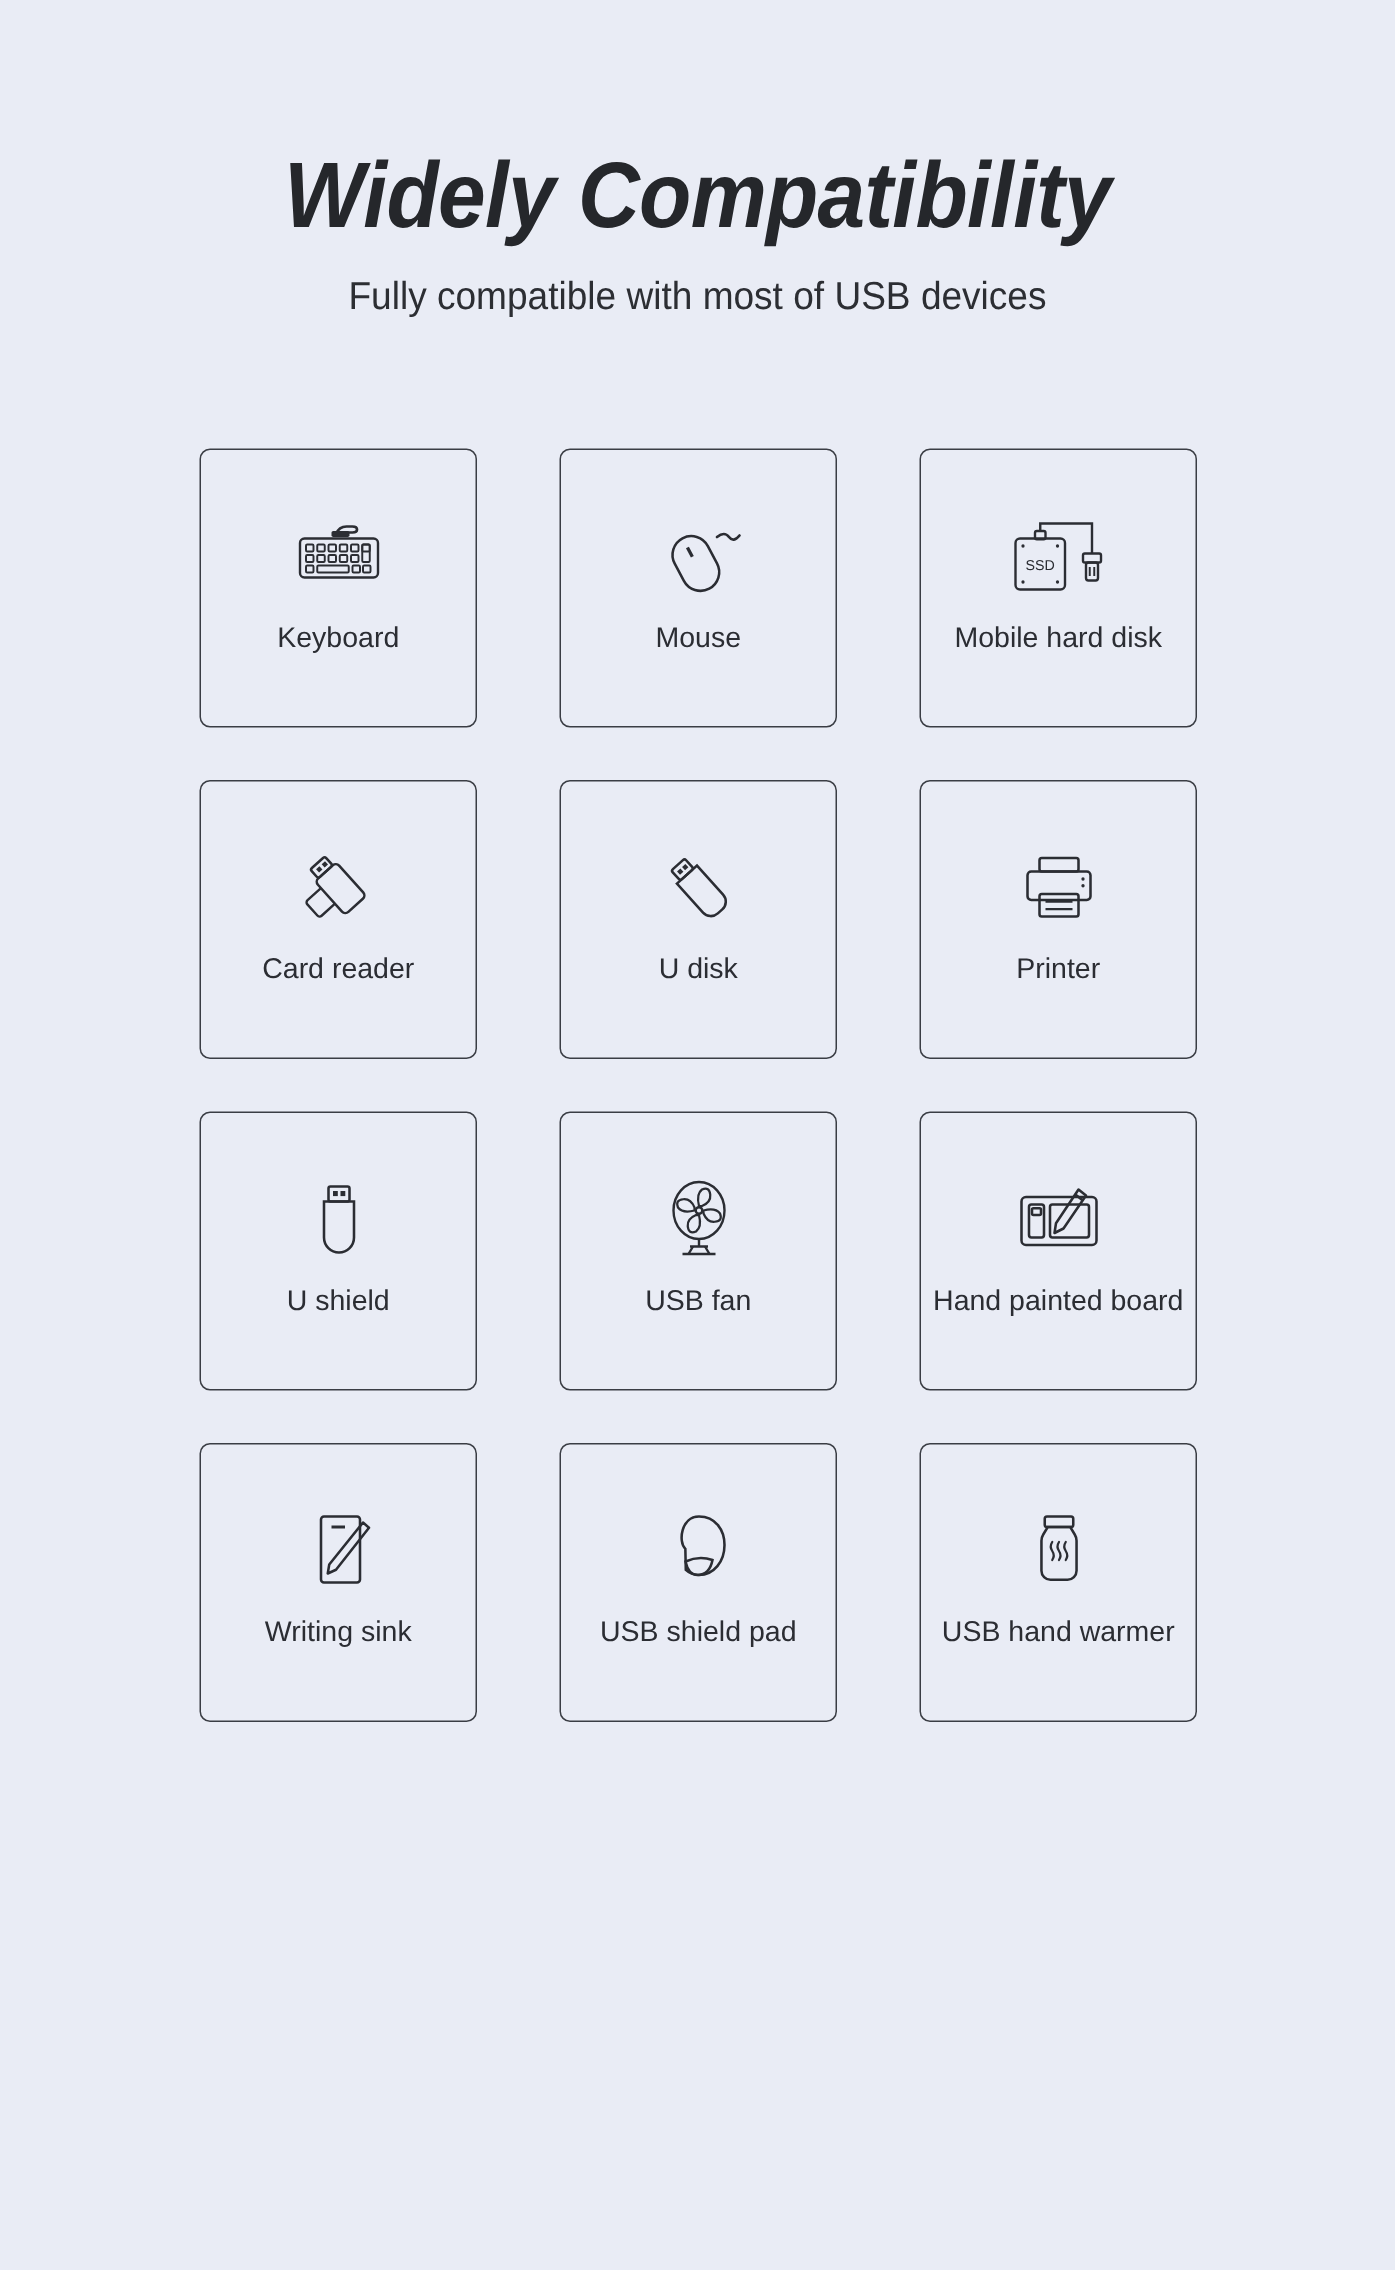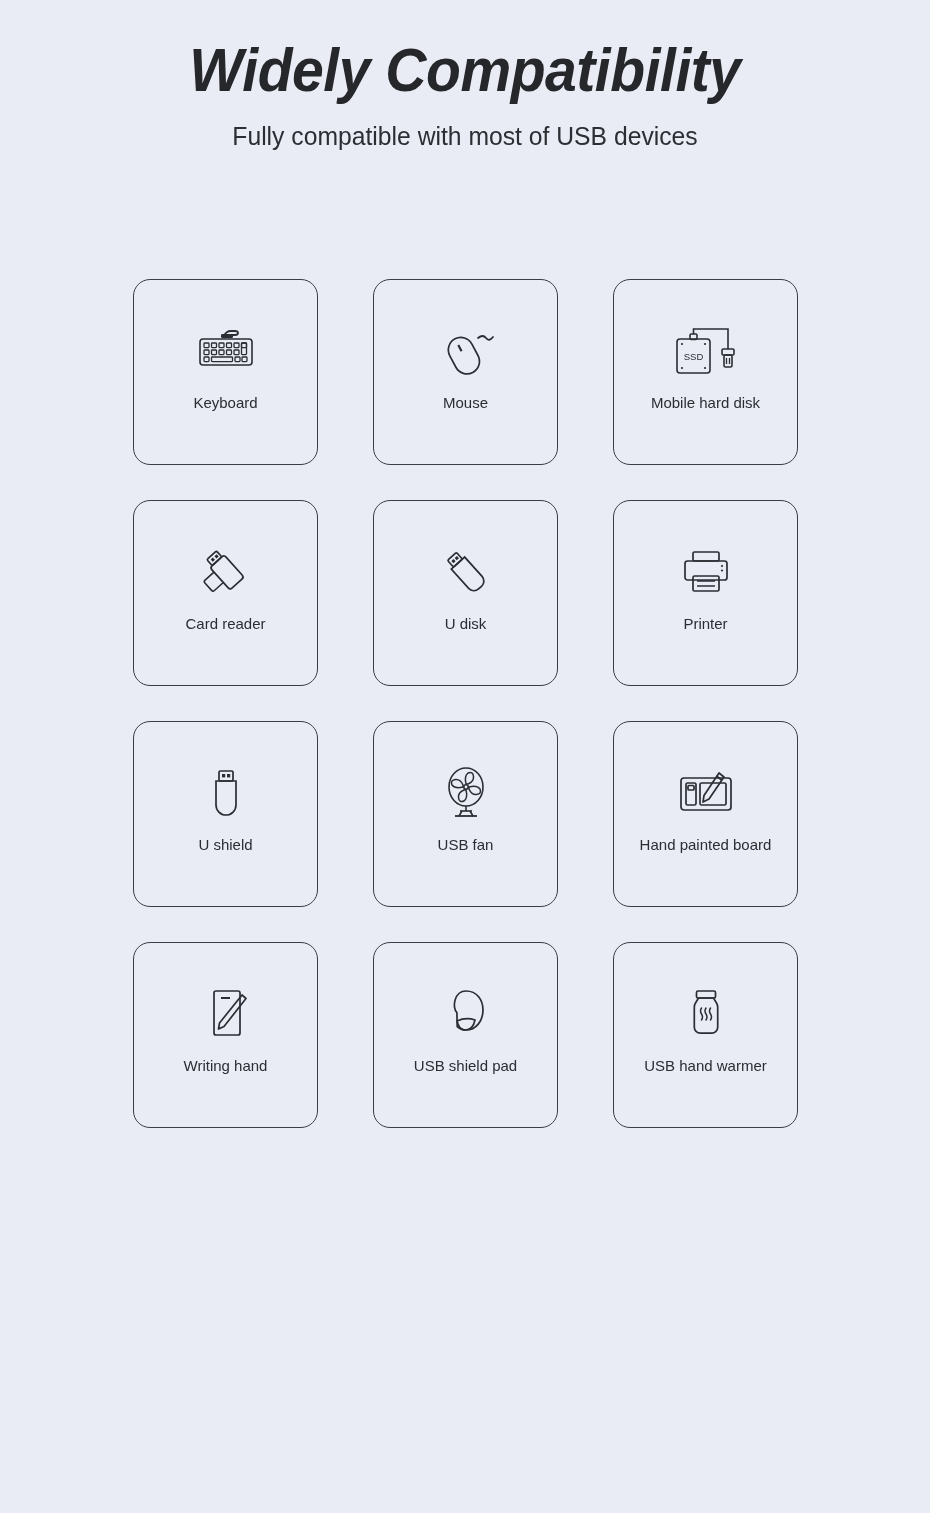--- a/index.html
+++ b/index.html
@@ -14,21 +14,22 @@
     overflow: hidden;
   }
   .page {
     position: relative;
     width: 930px;
     height: 1513px;
     background: #e9ecf5;
   }
   .header {
     text-align: center;
-    padding-top: 39px;
+    padding-top: 80px;
+    margin-top: 20px;
   }
   .title {
     font-family: "Liberation Sans", sans-serif;
     font-size: 62px;
     font-weight: 700;
     font-style: italic;
     color: #25272b;
     letter-spacing: -0.5px;
     line-height: 1.0;
     transform: scaleX(0.92);
@@ -55,40 +56,40 @@
     display: grid;
     grid-template-columns: repeat(3, 185px);
     column-gap: 55px;
     row-gap: 35px;
   }
   .card {
     width: 185px;
     height: 186px;
     box-sizing: border-box;
     border: 1.3px solid #3a3d44;
-    border-radius: 17px;
+    border-radius: 7px;
     background: #e9ecf5;
     display: flex;
     flex-direction: column;
     align-items: center;
     justify-content: flex-start;
     padding-top: 42px;
   }
   .icon-wrap {
     height: 58px;
     display: flex;
     align-items: center;
     justify-content: center;
   }
   .icon-wrap svg {
     display: block;
   }
   .card-label {
     margin-top: 14px;
-    font-size: 15px;
+    font-size: 19px;
     color: #2b2d33;
     text-align: center;
     line-height: 1.22;
     width: 180px;
     font-family: "Liberation Sans", sans-serif;
   }
 </style>
 </head>
 <body>
 
@@ -262,21 +263,21 @@
     <div class="card">
       <div class="icon-wrap">
         <svg width="48" height="56" viewBox="0 0 48 56" fill="none" stroke="#2b2d33" stroke-width="1.7">
           <rect x="12" y="5" width="26" height="44" rx="2"></rect>
           <line x1="19" y1="12" x2="28" y2="12" stroke-width="2"></line>
           <g stroke-linejoin="round">
             <path d="M40 9 l4 3.5 l-22 28 l-5.5 2.5 l1 -6 z"></path>
           </g>
         </svg>
       </div>
-      <div class="card-label">Writing hand</div>
+      <div class="card-label">Writing sink</div>
     </div>
 
 
     <div class="card">
       <div class="icon-wrap">
         <svg width="48" height="56" viewBox="0 0 48 56" fill="none" stroke="#2b2d33" stroke-width="1.7">
           <path d="M24 5 c11 0 17 9 17 19 c0 11 -7 20 -17 20 c-3.5 0 -6.5 -1.2 -8.8 -3.4 l-0.3 -14 C10 22 12 5 24 5 z"></path>
           <path d="M15 35 q9 -4 18 -1 q-2 10 -10 10 q-6 0 -8 -9 z"></path>
         </svg>
       </div>

